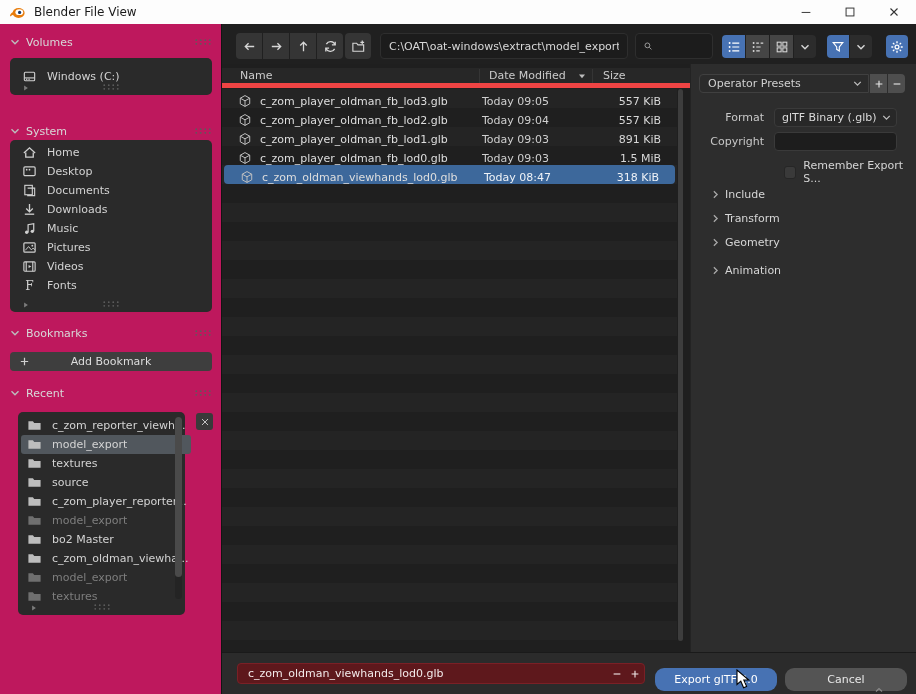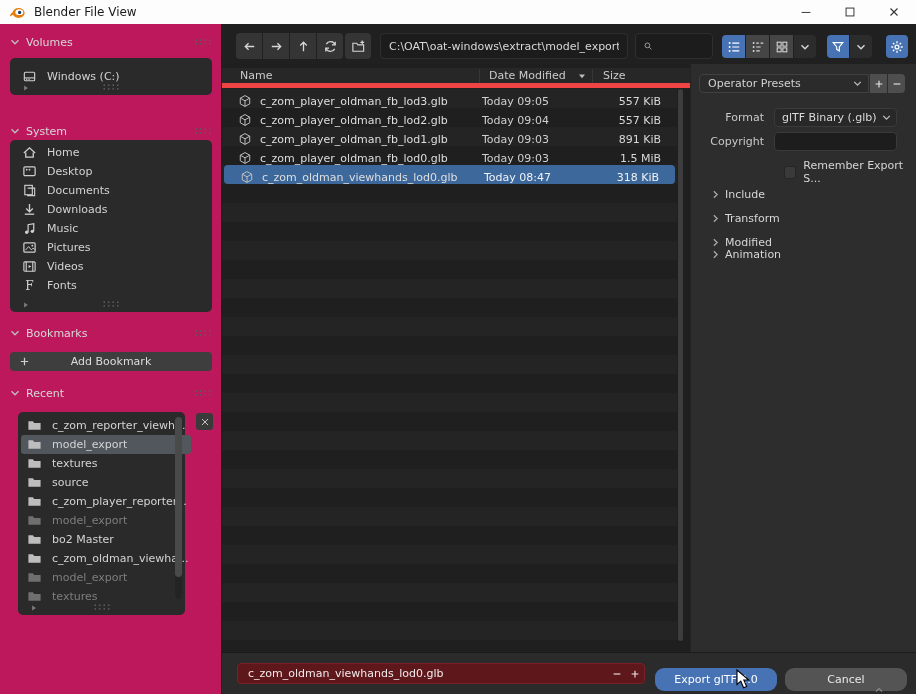--- a/index.html
+++ b/index.html
@@ -762,23 +762,23 @@
           </svg>
         </span>
       <span>Transform</span>
     </div>
     <div class="collapse-row" style="top:172px">
       <span class="icon chev">
           <svg viewBox="0 0 16 16">
             <path d="M6 4l4 4-4 4" fill="none" stroke="currentColor" stroke-width="1.6"></path>
           </svg>
         </span>
-      <span>Modified</span>
-    </div>
-    <div class="collapse-row" style="top:184px">
+      <span>Geometry</span>
+    </div>
+    <div class="collapse-row" style="top:200px">
       <span class="icon chev">
           <svg viewBox="0 0 16 16">
             <path d="M6 4l4 4-4 4" fill="none" stroke="currentColor" stroke-width="1.6"></path>
           </svg>
         </span>
       <span>Animation</span>
     </div>
   </div>
 
   <div class="footer">

